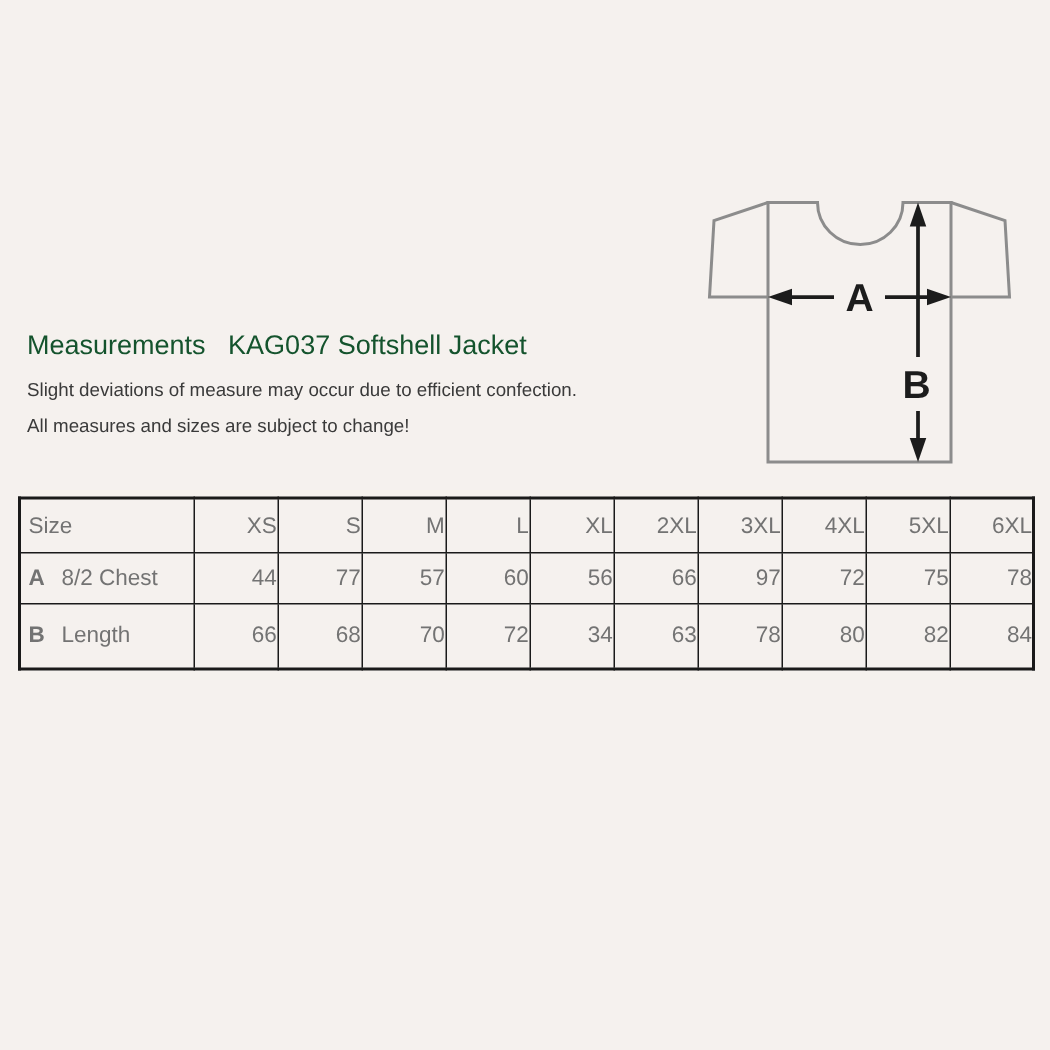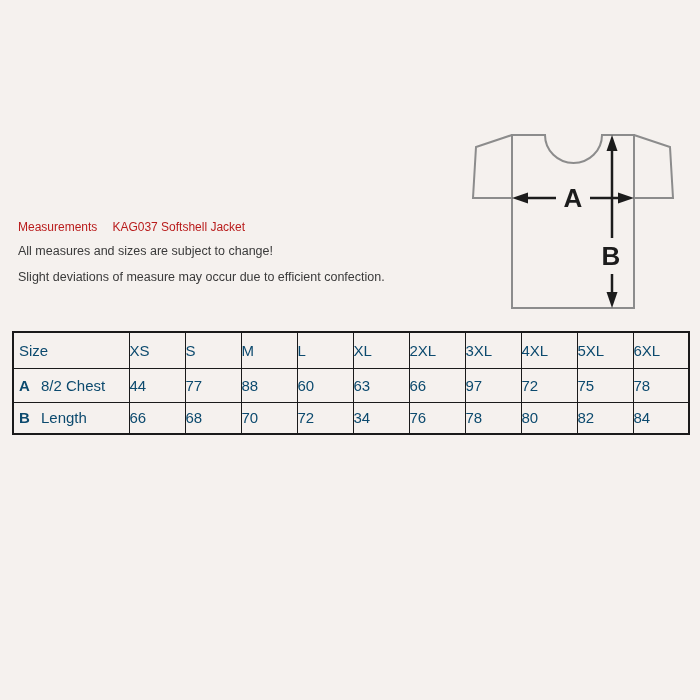--- a/index.html
+++ b/index.html
@@ -20,45 +20,45 @@
   }
   .shirt-diagram text {
     font-family: "Liberation Sans", sans-serif;
     font-size: 26px;
     font-weight: bold;
     fill: #1c1c1c;
   }
 
   
   .info-block { position: absolute; left: 18px; top: 220px; color: #3a3a3a; }
-  .info-title { font-size: 12px; color: #b91c1c; white-space: nowrap; }
+  .info-title { font-size: 18px; color: #14532d; white-space: nowrap; }
   .info-title .product { margin-left: 15px; }
   .info-note { font-size: 12.5px; color: #3a3a3a; margin-top: 11.5px; white-space: nowrap; }
   .info-note.first { margin-top: 10px; }
 
   
   .size-table {
     position: absolute;
     left: 12px;
     top: 331px;
     width: 676px;
     border-collapse: collapse;
     table-layout: fixed;
-    color: #0c4a6e;
+    color: #737373;
   }
   .size-table td {
     border: 1.5px solid #1a1a1a;
     font-size: 15px;
-    text-align: left;
+    text-align: right;
     vertical-align: middle;
   }
   .size-table { border: 2.5px solid #1a1a1a; }
   .size-table tr:nth-child(1) td { height: 36px; }
   .size-table tr:nth-child(2) td { height: 34px; }
-  .size-table tr:nth-child(3) td { height: 32px; }
+  .size-table tr:nth-child(3) td { height: 44px; }
   .size-table td.label-cell { text-align: left; padding-left: 5px; }
   .size-table .row-key { font-weight: bold; display: inline-block; width: 22px; }
 </style>
 </head>
 <body style="background: rgb(245, 241, 238);">
 
 <div class="canvas">
 
   <svg class="shirt-diagram" width="230" height="200" viewBox="0 0 230 200">
 
@@ -82,22 +82,22 @@
       <polygon points="152,7 146.5,23 157.5,23" fill="#1c1c1c"></polygon>
       <polygon points="152,180 146.5,164 157.5,164" fill="#1c1c1c"></polygon>
       <text x="151" y="137" text-anchor="middle">B</text>
     </g>
   </svg>
 
   <div class="info-block">
     <div class="info-title">
       <span>Measurements</span><span class="product">KAG037 Softshell Jacket</span>
     </div>
+    <div class="info-note">Slight deviations of measure may occur due to efficient confection.</div>
     <div class="info-note first">All measures and sizes are subject to change!</div>
-    <div class="info-note">Slight deviations of measure may occur due to efficient confection.</div>
   </div>
 
   <table class="size-table">
     <colgroup>
       <col style="width:116px">
       <col span="10" style="width:56px">
     </colgroup>
     <tbody>
       <tr>
         <td class="label-cell">Size</td>
@@ -109,37 +109,37 @@
         <td>2XL</td>
         <td>3XL</td>
         <td>4XL</td>
         <td>5XL</td>
         <td>6XL</td>
       </tr>
       <tr>
         <td class="label-cell"><span class="row-key">A</span><span>8/2 Chest</span></td>
         <td>44</td>
         <td>77</td>
-        <td>88</td>
+        <td>57</td>
         <td>60</td>
-        <td>63</td>
+        <td>56</td>
         <td>66</td>
         <td>97</td>
         <td>72</td>
         <td>75</td>
         <td>78</td>
       </tr>
       <tr>
         <td class="label-cell"><span class="row-key">B</span><span>Length</span></td>
         <td>66</td>
         <td>68</td>
         <td>70</td>
         <td>72</td>
         <td>34</td>
-        <td>76</td>
+        <td>63</td>
         <td>78</td>
         <td>80</td>
         <td>82</td>
         <td>84</td>
       </tr>
     </tbody>
   </table>
 
 </div>
 

